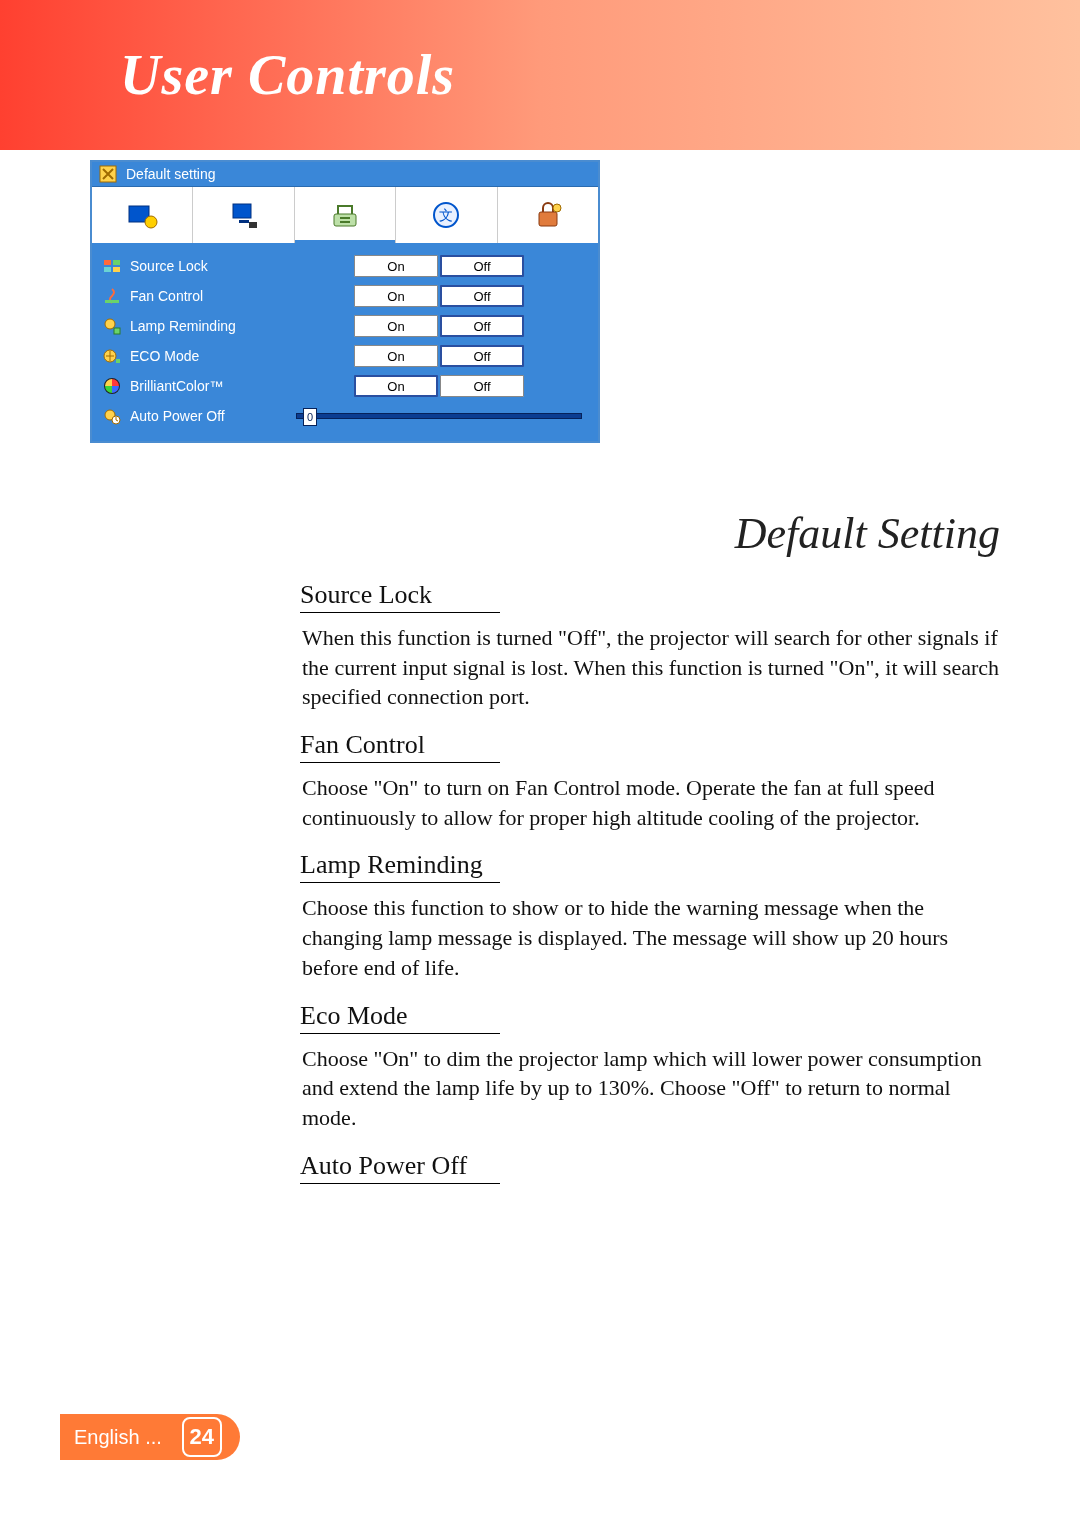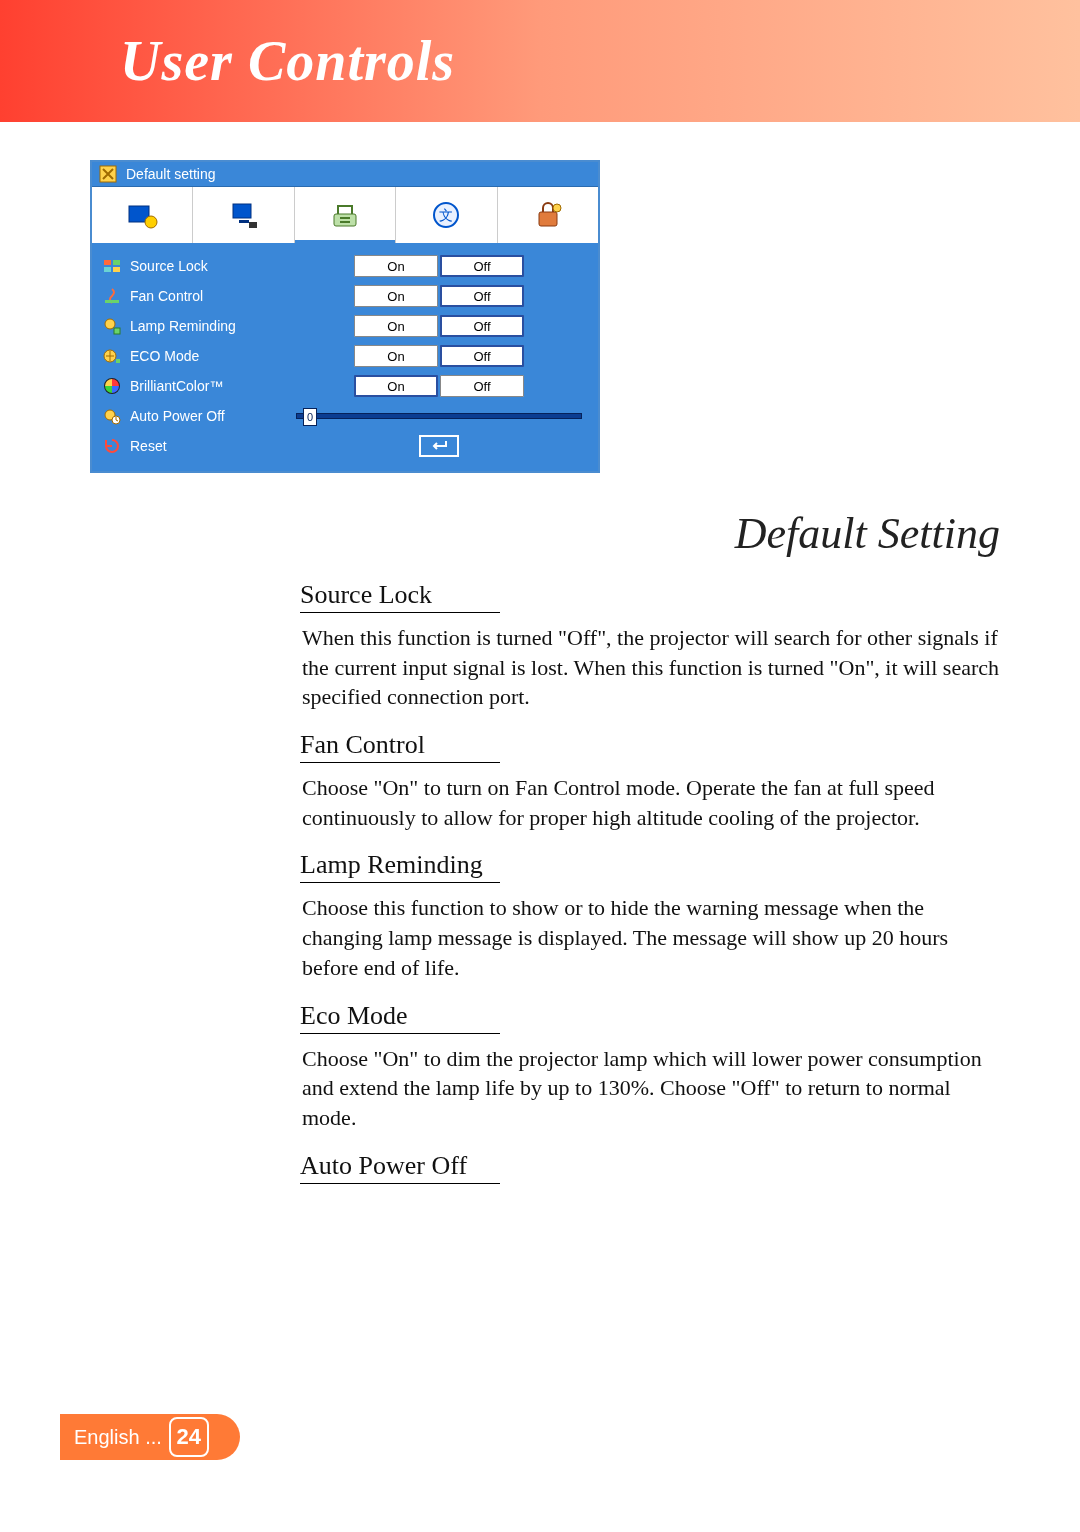--- a/index.html
+++ b/index.html
@@ -5,21 +5,21 @@
   * { box-sizing: border-box; margin: 0; padding: 0; }
   body {
     width: 1080px;
     height: 1532px;
     background: #fff;
     font-family: Georgia, 'Times New Roman', serif;
     position: relative;
   }
   .header {
     width: 100%;
-    height: 122px;
+    height: 150px;
     background: linear-gradient(to right, #ff4030, #ff9a7a, #ffc19e);
     display: flex;
     align-items: center;
     padding-left: 120px;
   }
   .header-title {
     font-family: 'Palatino Linotype', Palatino, Georgia, serif;
     font-style: italic;
     font-weight: bold;
     font-size: 56px;
@@ -136,21 +136,21 @@
   }
   .bc-sup { font-size: 14px; vertical-align: super; }
   .footer {
     position:absolute;
     left: 60px;
     bottom: 72px;
     width: 180px; height: 46px;
     background: #ff7a36;
     border-radius: 0 23px 23px 0;
     display:flex; align-items:center;
-    gap: 7px;
+    gap: 20px;
     font-family: Arial, Helvetica, sans-serif;
     color: #fff;
     padding-left: 14px;
   }
   .footer .lang { font-size: 20px; }
   .footer .pagebadge {
     width: 40px; height: 40px; background:#ff7a36;
     border:2px solid #fff; border-radius:8px;
     display:flex;align-items:center;justify-content:center;
     font-size: 22px; font-weight:bold;
@@ -277,34 +277,20 @@
             <circle cx="13" cy="13" r="4" fill="#fff" stroke="#a06b00"></circle>
             <path d="M13 10 v3 l2 1" stroke="#a06b00" fill="none"></path>
           </svg></span>
       <span class="rlabel">Auto Power Off</span>
       <span class="rcontrol">
         <span class="slider">
           <span class="thumb">0</span>
         </span>
       </span>
     </div>
-    <div class="mrow">
-      <span class="ricon"><svg viewBox="0 0 18 18">
-            <path d="M9 3 a6 6 0 1 1 -6 6" fill="none" stroke="#ff4a3a" stroke-width="2"></path>
-            <path d="M3 3 v6 h6" fill="none" stroke="#ff4a3a" stroke-width="2"></path>
-          </svg></span>
-      <span class="rlabel">Reset</span>
-      <span class="rcontrol">
-          <span class="enter-sym">
-            <svg viewBox="0 0 22 14">
-              <path d="M18 2 v5 h-12 m3 -3 l-3 3 l3 3" fill="none" stroke="#fff" stroke-width="2"></path>
-            </svg>
-          </span>
-        </span>
-    </div>
   </div>
 </div>
 
 <div class="section-title">Default Setting</div>
 
 <div class="content">
   <div>
     <div class="item-heading first">Source Lock</div>
     <div class="item-text">When this function is turned "Off", the projector will search for other signals if the current input signal is lost. When this function is turned "On", it will search specified connection port.</div>
   </div>

